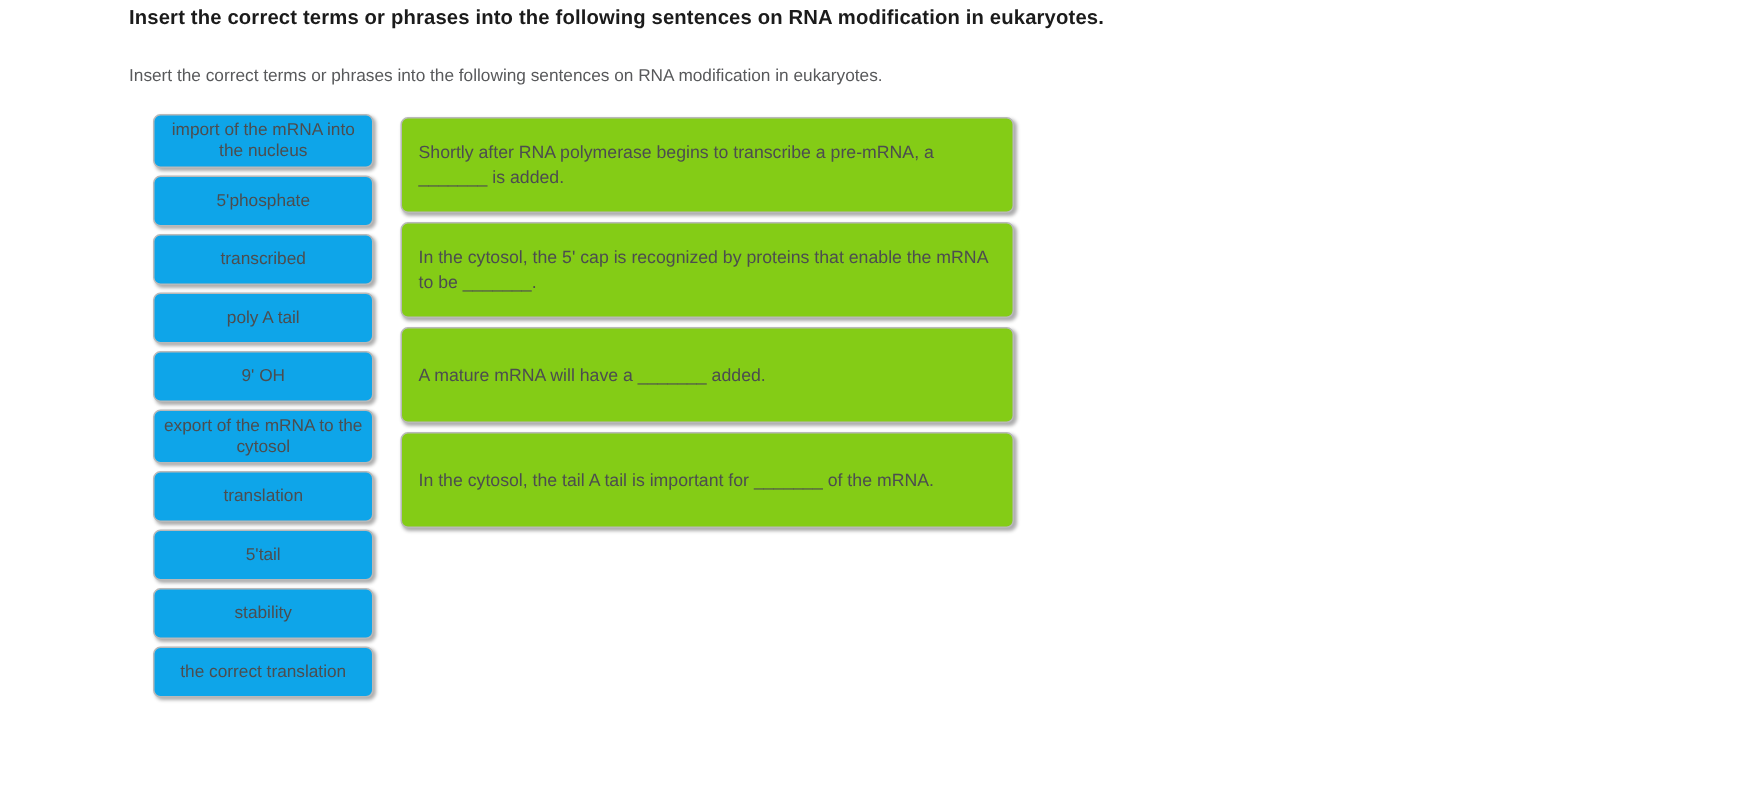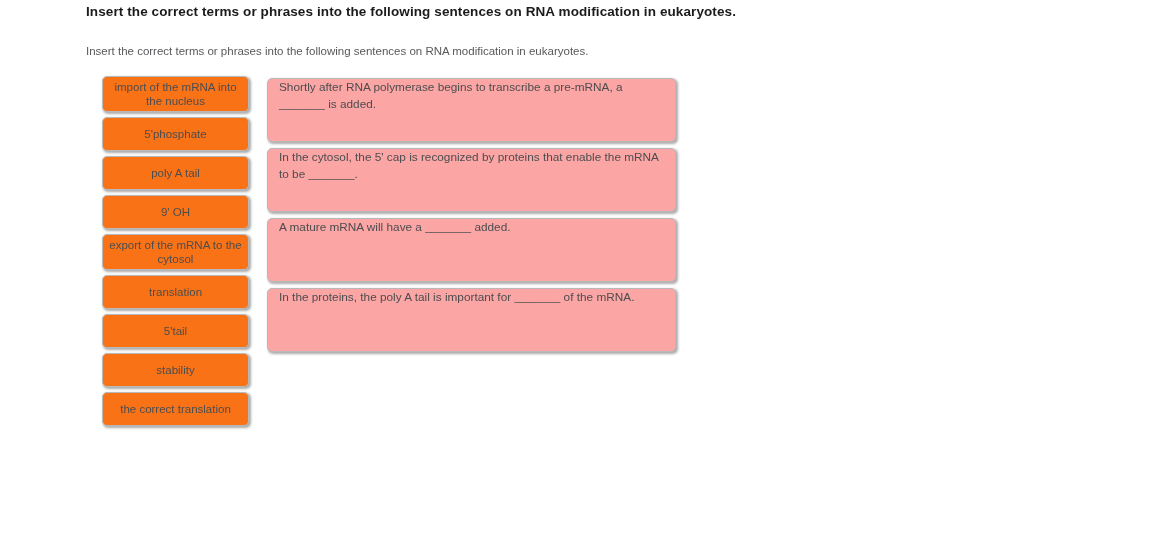--- a/index.html
+++ b/index.html
@@ -41,21 +41,21 @@
     position: absolute;
     left: 102px;
     top: 76px;
     width: 147px;
   }
   .term-tile {
     box-sizing: border-box;
     width: 147px;
     min-height: 34px;
     margin-bottom: 5px;
-    background: #f97316;
+    background: #0ea5e9;
     border: 1px solid #b9b9b9;
     border-radius: 5px;
     box-shadow: 1.5px 1.5px 2.5px rgba(0,0,0,0.33);
     display: flex;
     align-items: center;
     justify-content: center;
     text-align: center;
     padding: 3px 6px;
     font-size: 11.5px;
     color: #4c4d4f;
@@ -72,27 +72,27 @@
     position: absolute;
     left: 267px;
     top: 78px;
     width: 409px;
   }
   .sentence-box {
     box-sizing: border-box;
     width: 409px;
     height: 64px;
     margin-bottom: 6px;
-    background: #fca5a5;
+    background: #84cc16;
     border: 1px solid #b9b9b9;
     border-radius: 5px;
     box-shadow: 1.5px 1.5px 2.5px rgba(0,0,0,0.33);
     padding: 0 11px;
     display: flex;
-    align-items: flex-start;
+    align-items: center;
     font-size: 11.8px;
     color: #4c4d4f;
     line-height: 17px;
   }
   .sentence-text {
     display: block;
   }
 </style>
 </head>
 <body>
@@ -100,20 +100,23 @@
 <div class="page-title">Insert the correct terms or phrases into the following sentences on RNA modification in eukaryotes.</div>
 
 <div class="page-subtitle">Insert the correct terms or phrases into the following sentences on RNA modification in eukaryotes.</div>
 
 <div class="terms-column">
   <div class="term-tile two-line">
     <span>import of the mRNA into the nucleus</span>
   </div>
   <div class="term-tile">
     <span>5'phosphate</span>
+  </div>
+  <div class="term-tile">
+    <span>transcribed</span>
   </div>
   <div class="term-tile">
     <span>poly A tail</span>
   </div>
   <div class="term-tile">
     <span>9' OH</span>
   </div>
   <div class="term-tile two-line">
     <span>export of the mRNA to the cytosol</span>
   </div>
@@ -135,15 +138,15 @@
   <div class="sentence-box">
     <span class="sentence-text">Shortly after RNA polymerase begins to transcribe a pre-mRNA, a _______ is added.</span>
   </div>
   <div class="sentence-box">
     <span class="sentence-text">In the cytosol, the 5' cap is recognized by proteins that enable the mRNA to be _______.</span>
   </div>
   <div class="sentence-box">
     <span class="sentence-text">A mature mRNA will have a _______ added.</span>
   </div>
   <div class="sentence-box">
-    <span class="sentence-text">In the proteins, the poly A tail is important for _______ of the mRNA.</span>
+    <span class="sentence-text">In the cytosol, the tail A tail is important for _______ of the mRNA.</span>
   </div>
 </div>
 
 </body></html>

